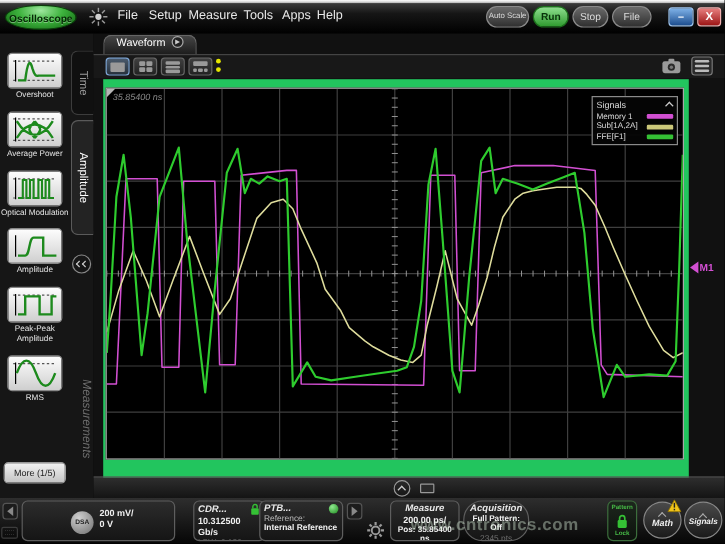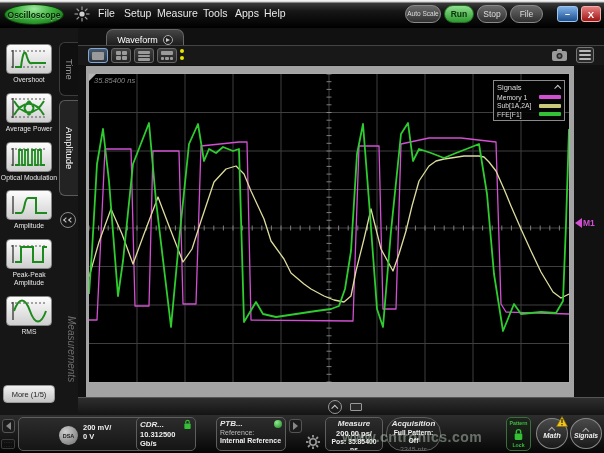--- a/index.html
+++ b/index.html
@@ -48,37 +48,37 @@
   #tab-amplitude{top:72px;height:96px;background:#232323;color:#fff;border-color:#5a5a5a;}
   #collapse-left{position:absolute;right:2px;top:184px;width:16px;height:16px;border-radius:50%;
     border:1px solid #8a8a8a;display:flex;align-items:center;justify-content:center;gap:1px;}
   #measurements-label{position:absolute;right:1px;top:288px;writing-mode:vertical-rl;
     color:#6f6f6f;font-size:10px;font-style:italic;}
 
   
   #main{position:absolute;left:78px;top:28px;width:526px;height:387px;background:#111;}
   #wave-tab{position:absolute;left:8px;top:1px;width:78px;height:16px;border:1px solid #666;border-bottom:none;
     border-radius:7px 7px 0 0;background:linear-gradient(#454545,#1d1d1d);color:#fff;font-size:9px;
-    display:flex;align-items:flex-end;justify-content:center;gap:5px;margin-left:20px;}
+    display:flex;align-items:flex-start;justify-content:center;gap:5px;}
   .play-circle{width:10px;height:10px;border-radius:50%;border:1px solid #aaa;background:#222;
     display:flex;align-items:center;justify-content:center;}
   .play-tri{width:0;height:0;border-left:4px solid #ccc;border-top:2.5px solid transparent;border-bottom:2.5px solid transparent;margin-left:1px;}
   #toolbar{position:absolute;left:0;top:17px;width:526px;height:20px;background:#181818;border-top:1px solid #444;}
   .layout-btn{position:absolute;top:2px;width:20px;height:15px;border-radius:3px;border:1px solid #666;
     background:linear-gradient(#3f3f3f,#222);display:flex;flex-wrap:wrap;gap:1px;align-items:center;justify-content:center;padding:2px;}
   .layout-btn.active{border-color:#7fa8d8;background:linear-gradient(#4a5a6c,#27313c);}
   .lb-cell{background:#9a9a9a;border-radius:1px;}
   #dots{position:absolute;left:102px;top:3px;display:flex;flex-direction:column;gap:3px;}
   .ydot{width:4px;height:4px;border-radius:50%;background:#e6e600;}
   #camera-icon{position:absolute;right:36px;top:2px;}
   #hamburger-icon{position:absolute;right:10px;top:1px;width:18px;height:16px;border:1px solid #777;border-radius:3px;
     background:#2a2a2a;display:flex;flex-direction:column;gap:2px;justify-content:center;padding:0 2px;}
   .hline{height:2px;background:#bbb;border-radius:1px;}
 
-  #plot{position:absolute;left:8px;top:38px;width:488px;height:364px;background:#a3a3a3;}
+  #plot{position:absolute;left:8px;top:38px;width:488px;height:364px;background:#22c55e;}
   #gridbox{position:absolute;left:2px;top:7px;width:482px;height:310px;border:1px solid #a8a8a8;background:#000;}
   #corner-tri{position:absolute;left:0;top:0;width:0;height:0;border-top:7px solid #b5b5b5;border-right:7px solid transparent;}
   #pos-label{position:absolute;left:5px;top:2px;color:#8a8a8a;font-size:7.5px;font-style:italic;}
   #legend{position:absolute;right:4px;top:6px;width:72px;background:rgba(5,5,5,.92);border:1px solid #8a8a8a;padding:2px 3px;}
   #legend-title-row{display:flex;justify-content:space-between;align-items:center;}
   #legend-title{color:#ddd;font-size:7.5px;}
   .legend-row{display:flex;justify-content:space-between;align-items:center;margin-top:1.5px;}
   .legend-label{color:#ddd;font-size:6.8px;white-space:nowrap;}
   .swatch{width:22px;height:4px;border-radius:1px;flex:none;}
   #m1-marker{position:absolute;left:497px;top:190px;display:flex;align-items:center;color:#d24fd2;font-size:8.5px;font-weight:bold;}
@@ -107,21 +107,21 @@
     display:flex;align-items:center;justify-content:center;}
   .tri-l2{width:0;height:0;border-right:5px solid #888;border-top:4px solid transparent;border-bottom:4px solid transparent;}
   .tri-r2{width:0;height:0;border-left:5px solid #888;border-top:4px solid transparent;border-bottom:4px solid transparent;}
   #keyboard-icon{position:absolute;left:1px;top:24px;width:14px;height:10px;border:1px solid #3c3c3c;border-radius:2px;
     color:#555;font-size:5px;line-height:4px;text-align:center;overflow:hidden;}
   #panel-channel{left:18px;width:128px;display:flex;align-items:center;gap:5px;padding-left:44px;}
   #dsa-badge{position:absolute;left:40px;top:8px;width:19px;height:19px;border-radius:50%;
     background:radial-gradient(circle at 35% 30%,#cfcfcf,#6e6e6e);color:#222;font-size:5.5px;font-weight:bold;
     display:flex;align-items:center;justify-content:center;}
   #channel-text{position:absolute;left:64px;top:5px;}
-  #panel-cdr{left:136px;width:60px;}
+  #panel-cdr{left:161px;width:60px;}
   #panel-ptb{left:216px;width:70px;}
   #arrow-right-btn{position:absolute;left:289px;top:4px;width:13px;height:14px;border:1px solid #555;border-radius:3px;background:#1c1c1c;
     display:flex;align-items:center;justify-content:center;}
   #gear-icon{position:absolute;left:305px;top:19px;width:16px;height:16px;}
   #panel-timebase{left:325px;width:58px;text-align:center;}
   #panel-acquisition{left:386px;width:55px;text-align:center;border-radius:16px;}
   #panel-trigger{left:444px;width:59px;text-align:center;padding-top:0;}
   #panel-patternlock{left:506px;width:25px;background:linear-gradient(#1d261d,#0c120c);border-color:#3c6e3c;
     display:flex;flex-direction:column;align-items:center;justify-content:space-between;padding:2px 0;}
   .pl-txt{color:#46b946;font-size:5.2px;font-weight:bold;}

